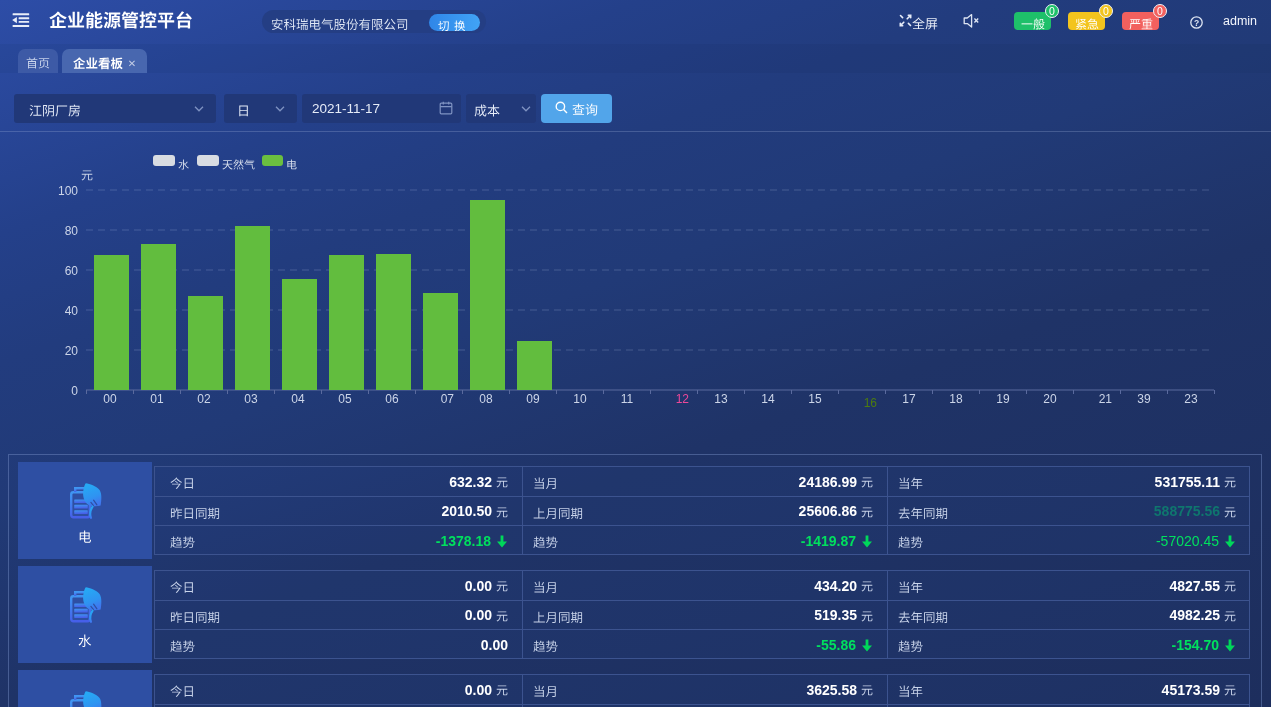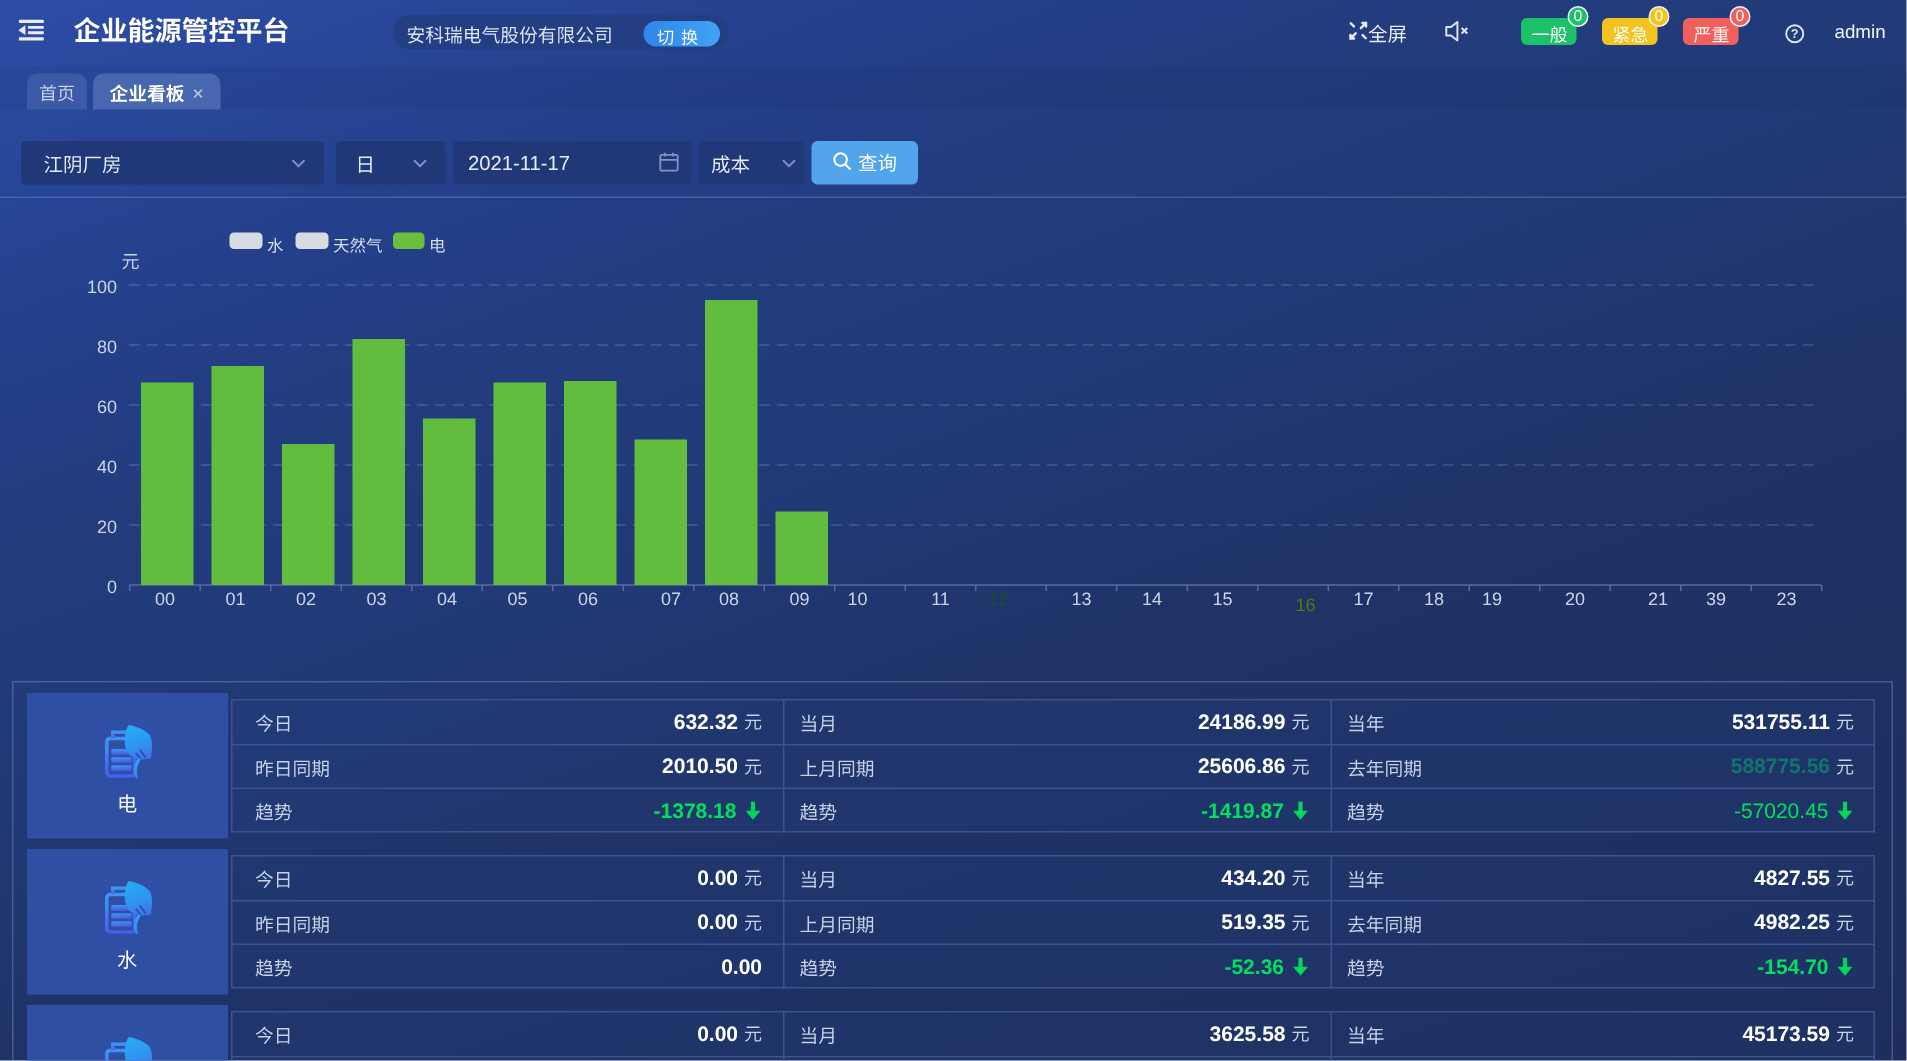--- a/index.html
+++ b/index.html
@@ -305,30 +305,30 @@
 <div class="abs" style="left:95.0px;top:392px;width:30px;text-align:center;font-size:12px;color:#ccd5e8">00</div>
 <div class="abs" style="left:142.0px;top:392px;width:30px;text-align:center;font-size:12px;color:#ccd5e8">01</div>
 <div class="abs" style="left:189.0px;top:392px;width:30px;text-align:center;font-size:12px;color:#ccd5e8">02</div>
 <div class="abs" style="left:236.0px;top:392px;width:30px;text-align:center;font-size:12px;color:#ccd5e8">03</div>
 <div class="abs" style="left:283.0px;top:392px;width:30px;text-align:center;font-size:12px;color:#ccd5e8">04</div>
 <div class="abs" style="left:330.0px;top:392px;width:30px;text-align:center;font-size:12px;color:#ccd5e8">05</div>
 <div class="abs" style="left:377.0px;top:392px;width:30px;text-align:center;font-size:12px;color:#ccd5e8">06</div>
 <div class="abs" style="left:424.0px;top:392px;width:30px;text-align:right;font-size:12px;color:#ccd5e8">07</div>
 <div class="abs" style="left:471.0px;top:392px;width:30px;text-align:center;font-size:12px;color:#ccd5e8">08</div>
 <div class="abs" style="left:518.0px;top:392px;width:30px;text-align:center;font-size:12px;color:#ccd5e8">09</div>
-<div class="abs" style="left:565.0px;top:392px;width:30px;text-align:left;font-size:12px;color:#ccd5e8">10</div>
+<div class="abs" style="left:565.0px;top:392px;width:30px;text-align:center;font-size:12px;color:#ccd5e8">10</div>
 <div class="abs" style="left:612.0px;top:392px;width:30px;text-align:center;font-size:12px;color:#ccd5e8">11</div>
-<div class="abs" style="left:659.0px;top:392px;width:30px;text-align:left;font-size:12px;color:#14532d">12</div>
+<div class="abs" style="left:659.0px;top:392px;width:30px;text-align:right;font-size:12px;color:#ec4899">12</div>
 <div class="abs" style="left:706.0px;top:392px;width:30px;text-align:center;font-size:12px;color:#ccd5e8">13</div>
 <div class="abs" style="left:753.0px;top:392px;width:30px;text-align:center;font-size:12px;color:#ccd5e8">14</div>
 <div class="abs" style="left:800.0px;top:392px;width:30px;text-align:center;font-size:12px;color:#ccd5e8">15</div>
 <div class="abs" style="left:847.0px;top:396px;width:30px;text-align:right;font-size:12px;color:#4d7c0f">16</div>
 <div class="abs" style="left:894.0px;top:392px;width:30px;text-align:center;font-size:12px;color:#ccd5e8">17</div>
 <div class="abs" style="left:941.0px;top:392px;width:30px;text-align:center;font-size:12px;color:#ccd5e8">18</div>
-<div class="abs" style="left:988.0px;top:392px;width:30px;text-align:left;font-size:12px;color:#ccd5e8">19</div>
+<div class="abs" style="left:988.0px;top:392px;width:30px;text-align:center;font-size:12px;color:#ccd5e8">19</div>
 <div class="abs" style="left:1035.0px;top:392px;width:30px;text-align:center;font-size:12px;color:#ccd5e8">20</div>
 <div class="abs" style="left:1082.0px;top:392px;width:30px;text-align:right;font-size:12px;color:#ccd5e8">21</div>
 <div class="abs" style="left:1129.0px;top:392px;width:30px;text-align:center;font-size:12px;color:#ccd5e8">39</div>
 <div class="abs" style="left:1176.0px;top:392px;width:30px;text-align:center;font-size:12px;color:#ccd5e8">23</div>
 <div class="abs" style="left:8px;top:454px;width:1254px;height:300px;border:1px solid rgba(120,145,200,0.45);border-bottom:none"></div>
 <div class="abs" style="left:18px;top:462px;width:134px;height:97px;background:#2e4fa3"></div>
 <div class="abs" style="left:69px;top:483px"><svg width="33" height="38" viewBox="0 0 33 38">
 <defs>
         <linearGradient id="bat0" x1="0" y1="0" x2="0.2" y2="1">
 <stop offset="0" stop-color="#3f97f2"></stop>
@@ -576,21 +576,21 @@
         <use href="#r47" x="1000"></use>
       </g>
     </svg></div>
 <div class="abs" style="left:154px;top:635.8px;width:354px;text-align:right"><span style="font-weight:bold;font-size:14px;color:#fff">0.00</span></div>
 <div class="abs" style="left:533px;top:637.3px"><svg class="cn" style="vertical-align:-1.5px;" width="25.0" height="12.5" viewBox="0 0 2000 1000">
       <g transform="translate(0,880) scale(1,-1)" fill="#c9d4ea">
         <use href="#r46" x="0"></use>
         <use href="#r47" x="1000"></use>
       </g>
     </svg></div>
-<div class="abs" style="left:522px;top:635.8px;width:351px;text-align:right"><span style="font-weight:bold;font-size:14px;color:#00e05e">-52.36</span><svg style="margin-left:5px;vertical-align:-2px" width="12" height="13" viewBox="0 0 12 13">
+<div class="abs" style="left:522px;top:635.8px;width:351px;text-align:right"><span style="font-weight:bold;font-size:14px;color:#00e05e">-55.86</span><svg style="margin-left:5px;vertical-align:-2px" width="12" height="13" viewBox="0 0 12 13">
       <path d="M4.6 0.5 L7.4 0.5 L7.4 6.5 L11 6.5 L6 12.5 L1 6.5 L4.6 6.5 Z" fill="#00d75a"></path>
     </svg></div>
 <div class="abs" style="left:898px;top:637.3px"><svg class="cn" style="vertical-align:-1.5px;" width="25.0" height="12.5" viewBox="0 0 2000 1000">
       <g transform="translate(0,880) scale(1,-1)" fill="#c9d4ea">
         <use href="#r46" x="0"></use>
         <use href="#r47" x="1000"></use>
       </g>
     </svg></div>
 <div class="abs" style="left:887px;top:635.8px;width:349px;text-align:right"><span style="font-weight:bold;font-size:14px;color:#00e05e">-154.70</span><svg style="margin-left:5px;vertical-align:-2px" width="12" height="13" viewBox="0 0 12 13">
       <path d="M4.6 0.5 L7.4 0.5 L7.4 6.5 L11 6.5 L6 12.5 L1 6.5 L4.6 6.5 Z" fill="#00d75a"></path>

